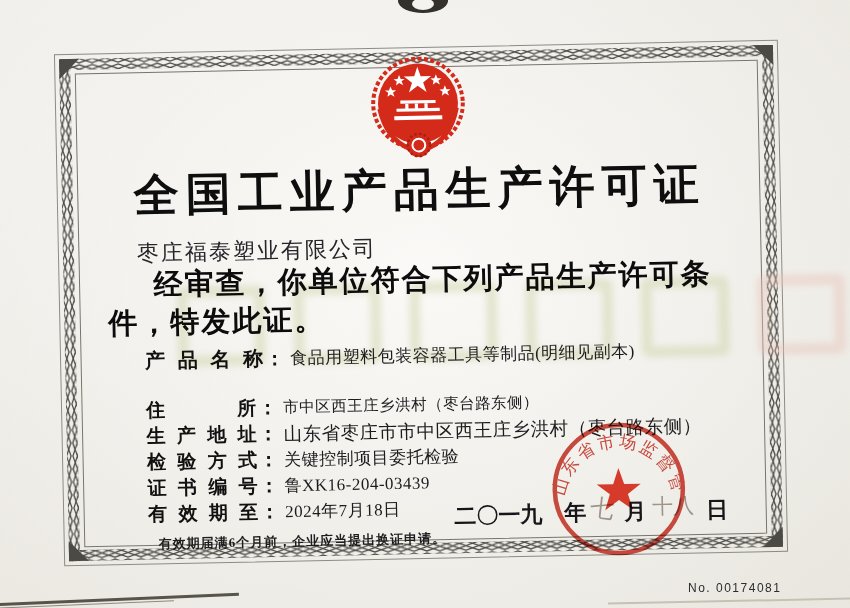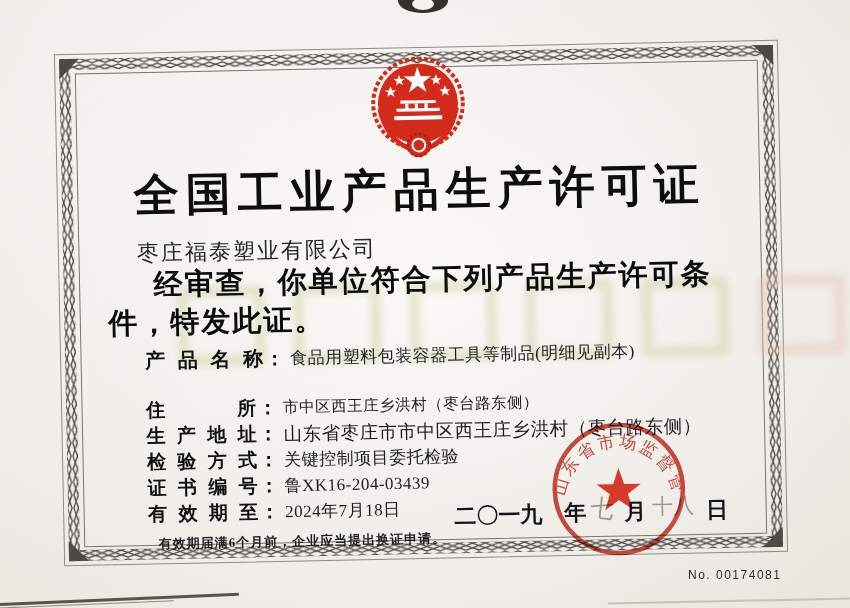--- a/index.html
+++ b/index.html
@@ -35,21 +35,21 @@
   .fvalue{font-size:17px;color:#1c1c1e;vertical-align:middle;letter-spacing:.5px;}
   .row.big .fvalue{font-size:18.5px;}
   .dateline span{position:absolute;font-weight:bold;font-size:22px;color:#16161a;}
   .hand{font-weight:normal !important;color:rgba(92,72,60,.55) !important;font-size:24px !important;}
   .seal{position:absolute;left:494px;top:388px;width:138px;height:138px;mix-blend-mode:multiply;opacity:.92;}
   .note{
     position:absolute;left:102px;top:494px;font-weight:bold;font-size:13px;
     letter-spacing:1px;color:#1d1d1f;
   }
   .serial{
-    position:absolute;left:688px;top:568px;font-family:"Liberation Sans",sans-serif;
+    position:absolute;left:688px;top:581px;font-family:"Liberation Sans",sans-serif;
     font-size:12px;letter-spacing:1.5px;color:#2d2d2d;
   }
   .top-notch{position:absolute;left:398px;top:-11px;width:50px;height:24px;background:#34312d;border-radius:50%;}
   .top-notch i{position:absolute;left:14px;top:9px;width:22px;height:12px;background:#f5f3ee;border-radius:50%;}
   .edge-bl{position:absolute;left:-6px;top:598px;width:245px;height:3px;background:#57544b;transform:rotate(-2.4deg);}
   .edge-bl2{position:absolute;left:-6px;top:604px;width:180px;height:1px;background:#8d897e;transform:rotate(-2.4deg);}
   .edge-br{position:absolute;left:608px;top:600px;width:250px;height:2px;background:#c6c1b5;transform:rotate(-1.2deg);}
   .watermark{position:absolute;left:125px;top:246px;width:610px;height:72px;display:flex;gap:28px;filter:blur(3px);opacity:.45;}
   .watermark i{flex:0 0 66px;height:58px;border:11px solid #ccd2a4;border-radius:8px;}
   .watermark i:last-child{border-color:#e6c4ba;}

